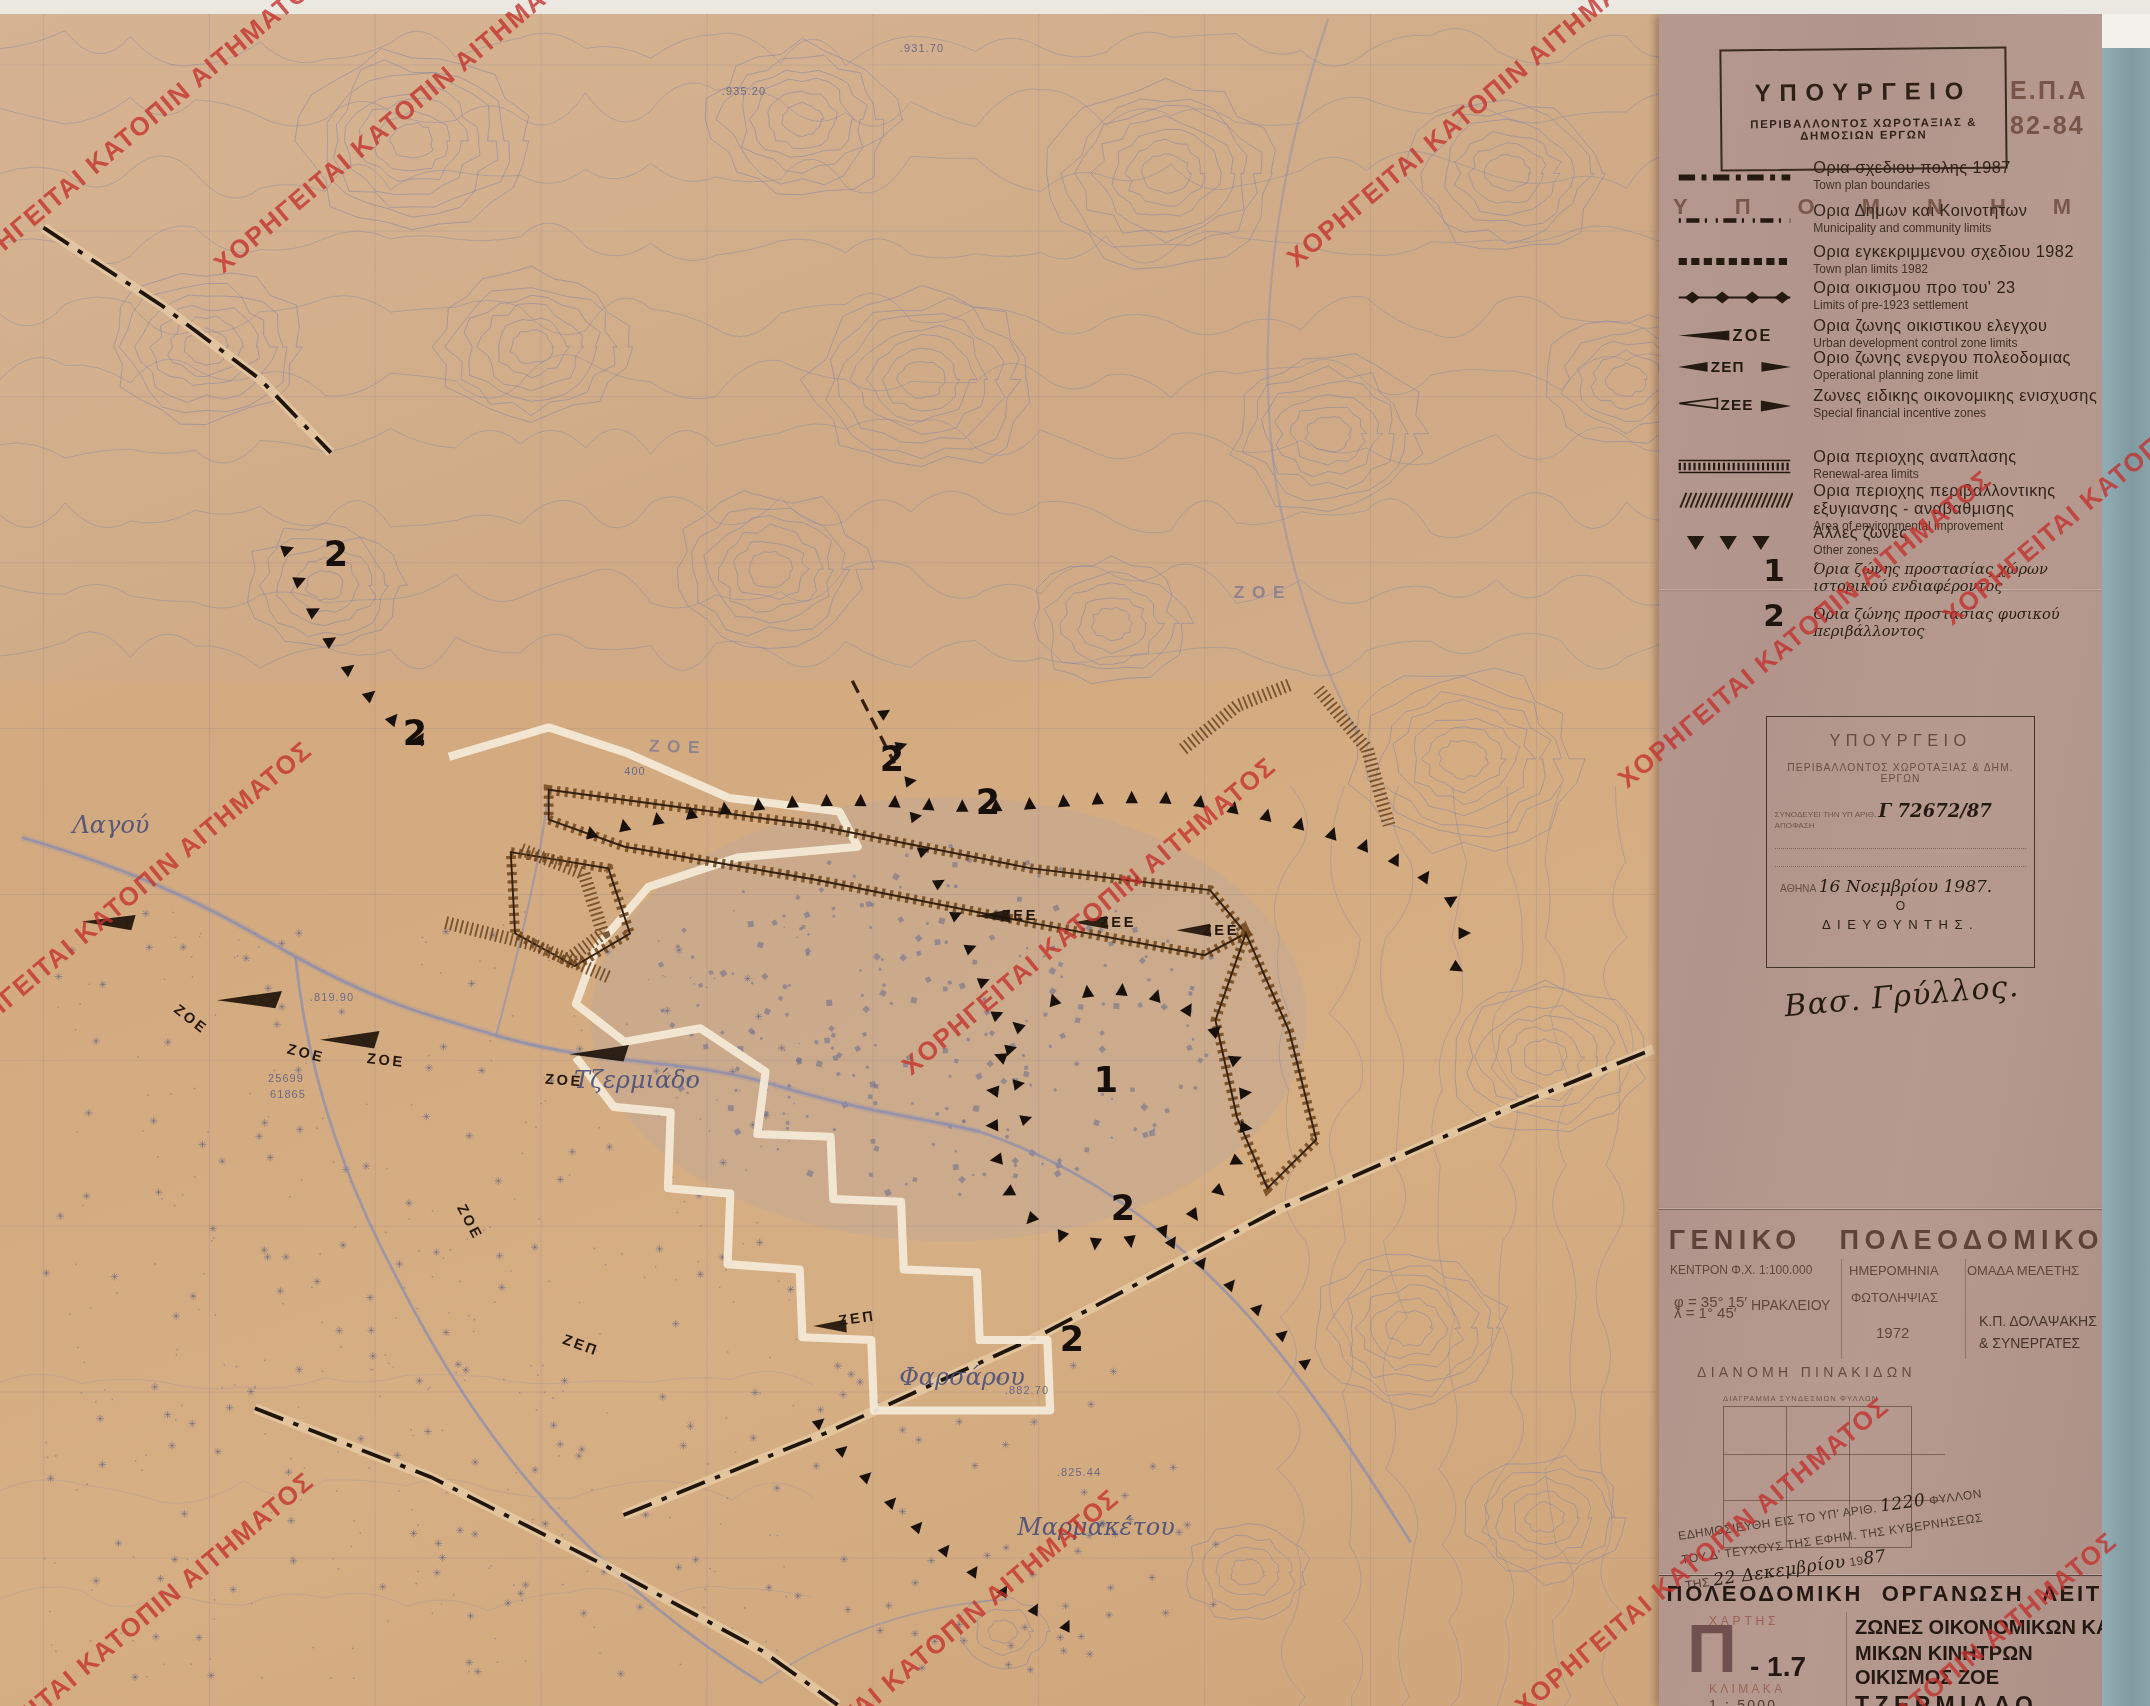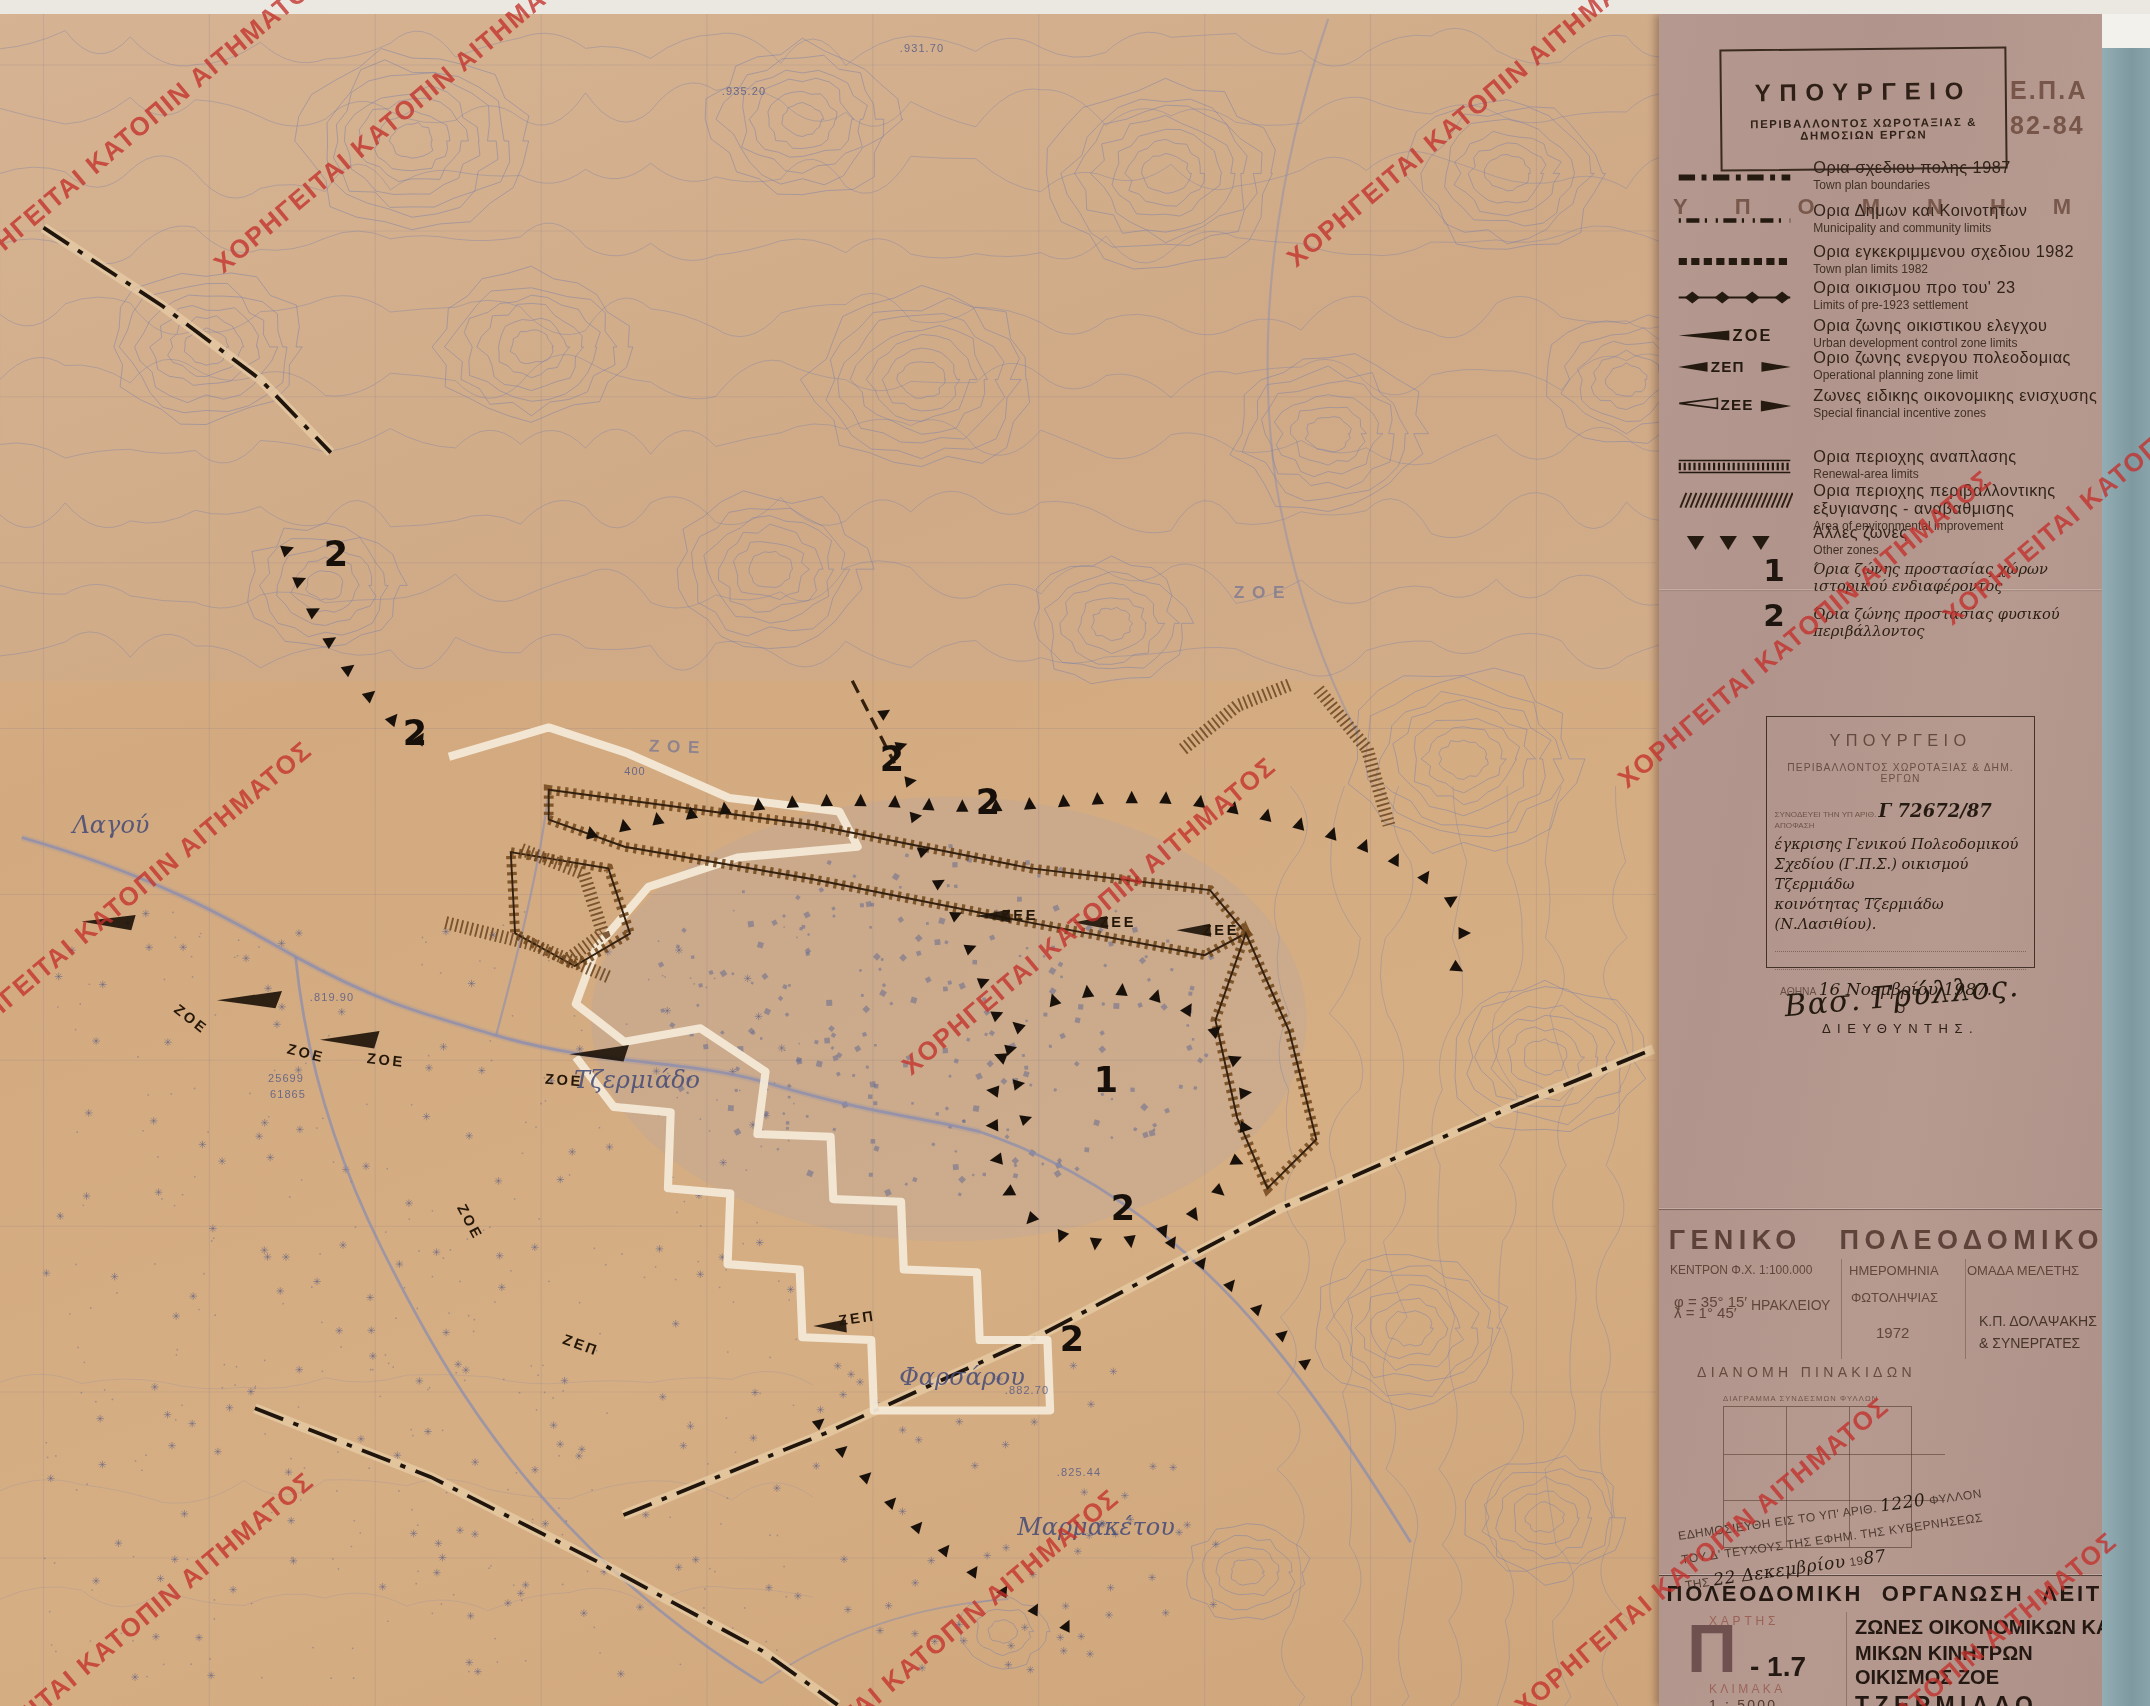--- a/index.html
+++ b/index.html
@@ -1273,25 +1273,20 @@
       </div>
 
     <div id="approval">
       <div class="a1">ΥΠΟΥΡΓΕΙΟ</div>
       <div class="a2">ΠΕΡΙΒΑΛΛΟΝΤΟΣ  ΧΩΡΟΤΑΞΙΑΣ  &amp;  ΔΗΜ.  ΕΡΓΩΝ</div>
       <div class="ref">
         <span>ΣΥΝΟΔΕΥΕΙ ΤΗΝ ΥΠ ΑΡΙΘ.</span>
         <span class="hand">Γ 72672/87</span>
         <span>ΑΠΟΦΑΣΗ</span>
       </div>
-      <div class="subj hand">
-        <div>έγκρισης Γενικού Πολεοδομικού</div>
-        <div>Σχεδίου (Γ.Π.Σ.) οικισμού Τζερμιάδω</div>
-        <div>κοινότητας Τζερμιάδω (Ν.Λασιθίου).</div>
-      </div>
       <div class="rule"></div>
       <div class="rule"></div>
       <div class="city">
         <span>ΑΘΗΝΑ</span>
         <span class="hand">16 Νοεμβρίου 1987.</span>
       </div>
       <div class="oo">Ο</div>
       <div class="dir">ΔΙΕΥΘΥΝΤΗΣ.</div>
     </div>
     <div id="signature">Βασ. Γρύλλος.</div>

